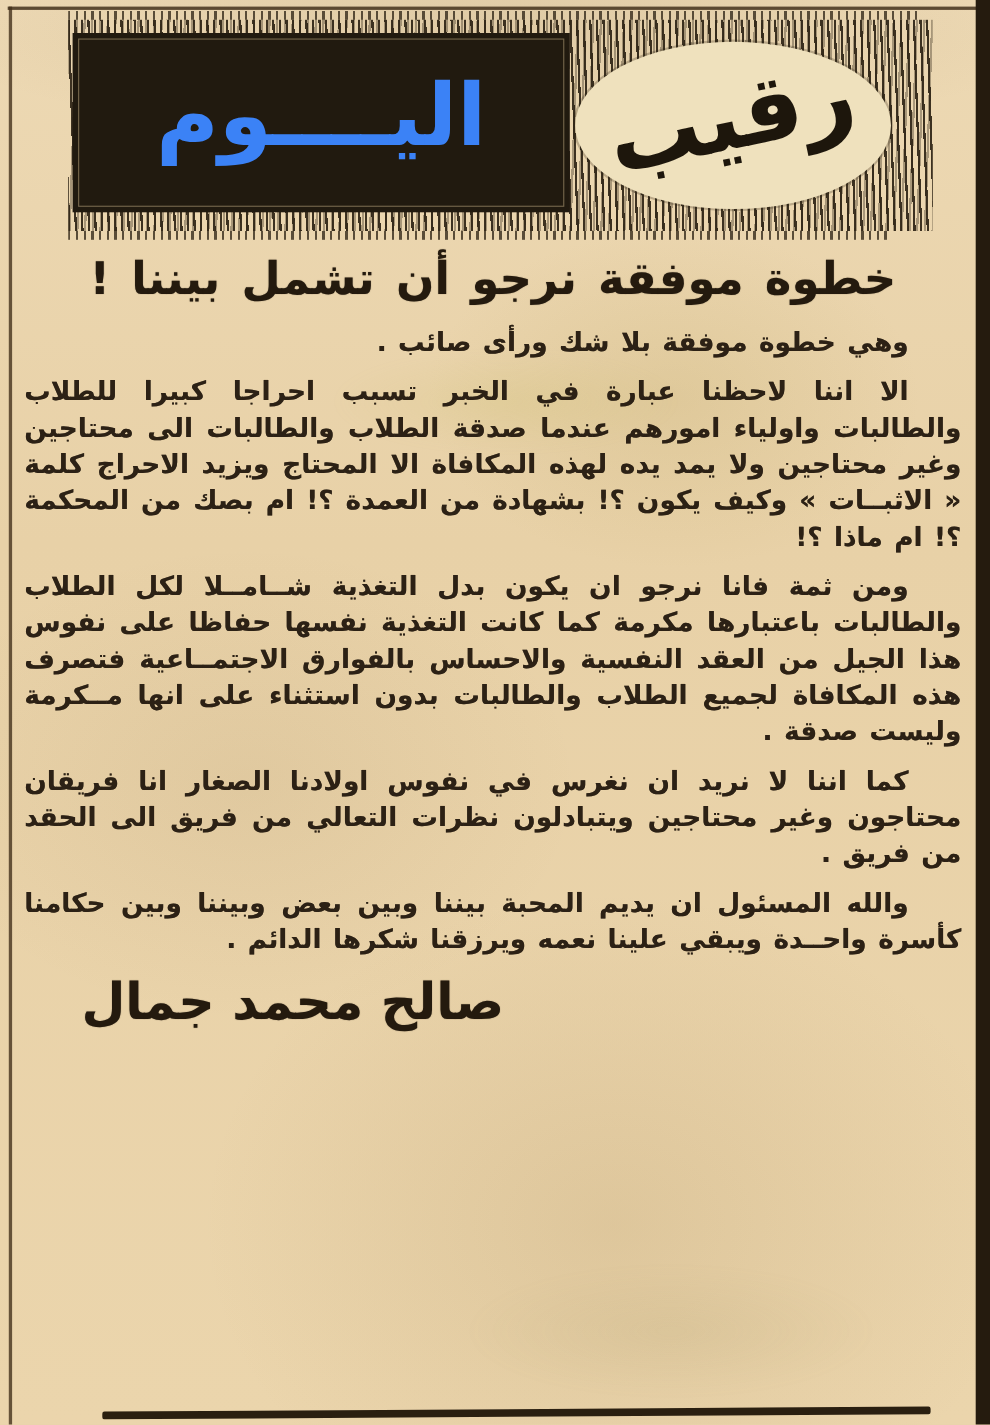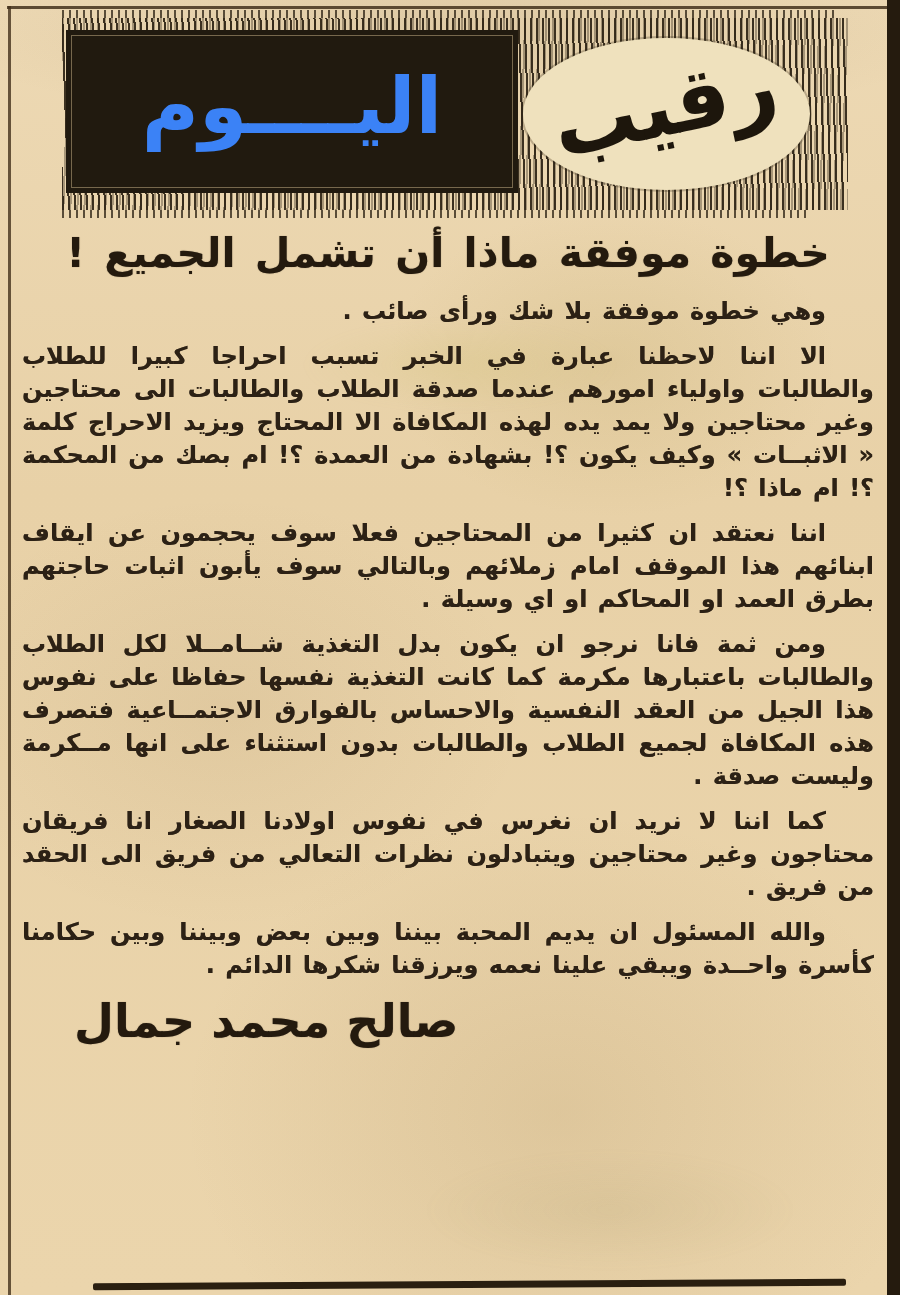--- a/index.html
+++ b/index.html
@@ -100,25 +100,24 @@
     <div class="hatch"></div>
     <div class="mast-panel">
       <span class="word">اليــــوم</span>
     </div>
     <div class="mast-ellipse">
       <span class="word">رقيب</span>
     </div>
   </div>
 
   <div class="article">
-    <h1 class="headline">خطوة موفقة ماذا أن تشمل الجميع !</h1>
+    <h1 class="headline">خطوة موفقة نرجو أن تشمل بيننا !</h1>
 
     <p>وهي خطوة موفقة بلا شك ورأى صائب .</p>
     <p>الا اننا لاحظنا عبارة في الخبر تسبب احراجا كبيرا للطلاب والطالبات واولياء امورهم عندما صدقة الطلاب والطالبات الى محتاجين وغير محتاجين ولا يمد يده لهذه المكافاة الا المحتاج ويزيد الاحراج كلمة « الاثبــات » وكيف يكون ؟! بشهادة من العمدة ؟! ام بصك من المحكمة ؟! ام ماذا ؟!</p>
-    <p>اننا نعتقد ان كثيرا من المحتاجين فعلا سوف يحجمون عن ايقاف ابنائهم هذا الموقف امام زملائهم وبالتالي سوف يأبون اثبات حاجتهم بطرق العمد او المحاكم او اي وسيلة .</p>
     <p>ومن ثمة فانا نرجو ان يكون بدل التغذية شــامــلا لكل الطلاب والطالبات باعتبارها مكرمة كما كانت التغذية نفسها حفاظا على نفوس هذا الجيل من العقد النفسية والاحساس بالفوارق الاجتمــاعية فتصرف هذه المكافاة لجميع الطلاب والطالبات بدون استثناء على انها مــكرمة وليست صدقة .</p>
     <p>كما اننا لا نريد ان نغرس في نفوس اولادنا الصغار انا فريقان محتاجون وغير محتاجين ويتبادلون نظرات التعالي من فريق الى الحقد من فريق .</p>
     <p>والله المسئول ان يديم المحبة بيننا وبين بعض وبيننا وبين حكامنا كأسرة واحــدة ويبقي علينا نعمه ويرزقنا شكرها الدائم .</p>
 
     <div class="signature">صالح محمد جمال</div>
   </div>
 
   <div class="bottom-rule"></div>
 
 </div>

